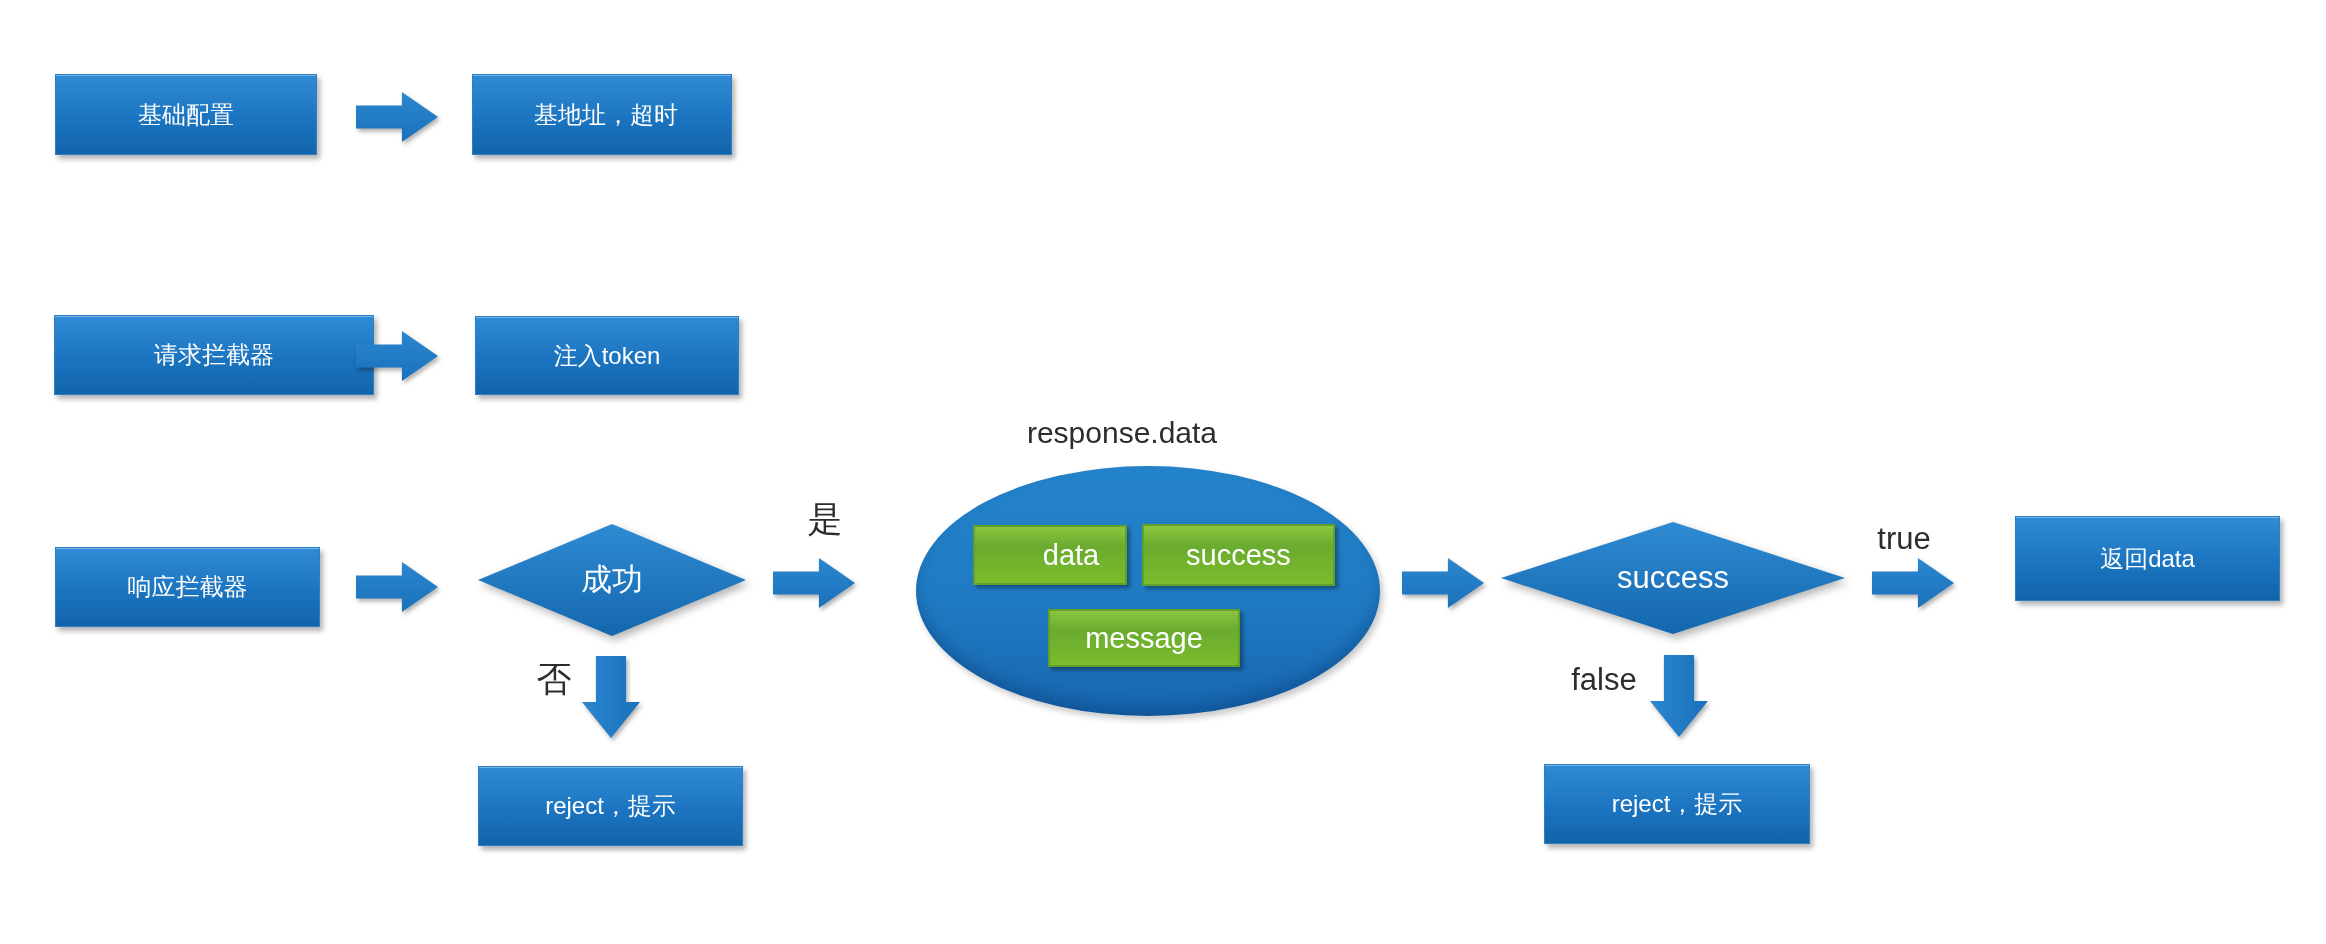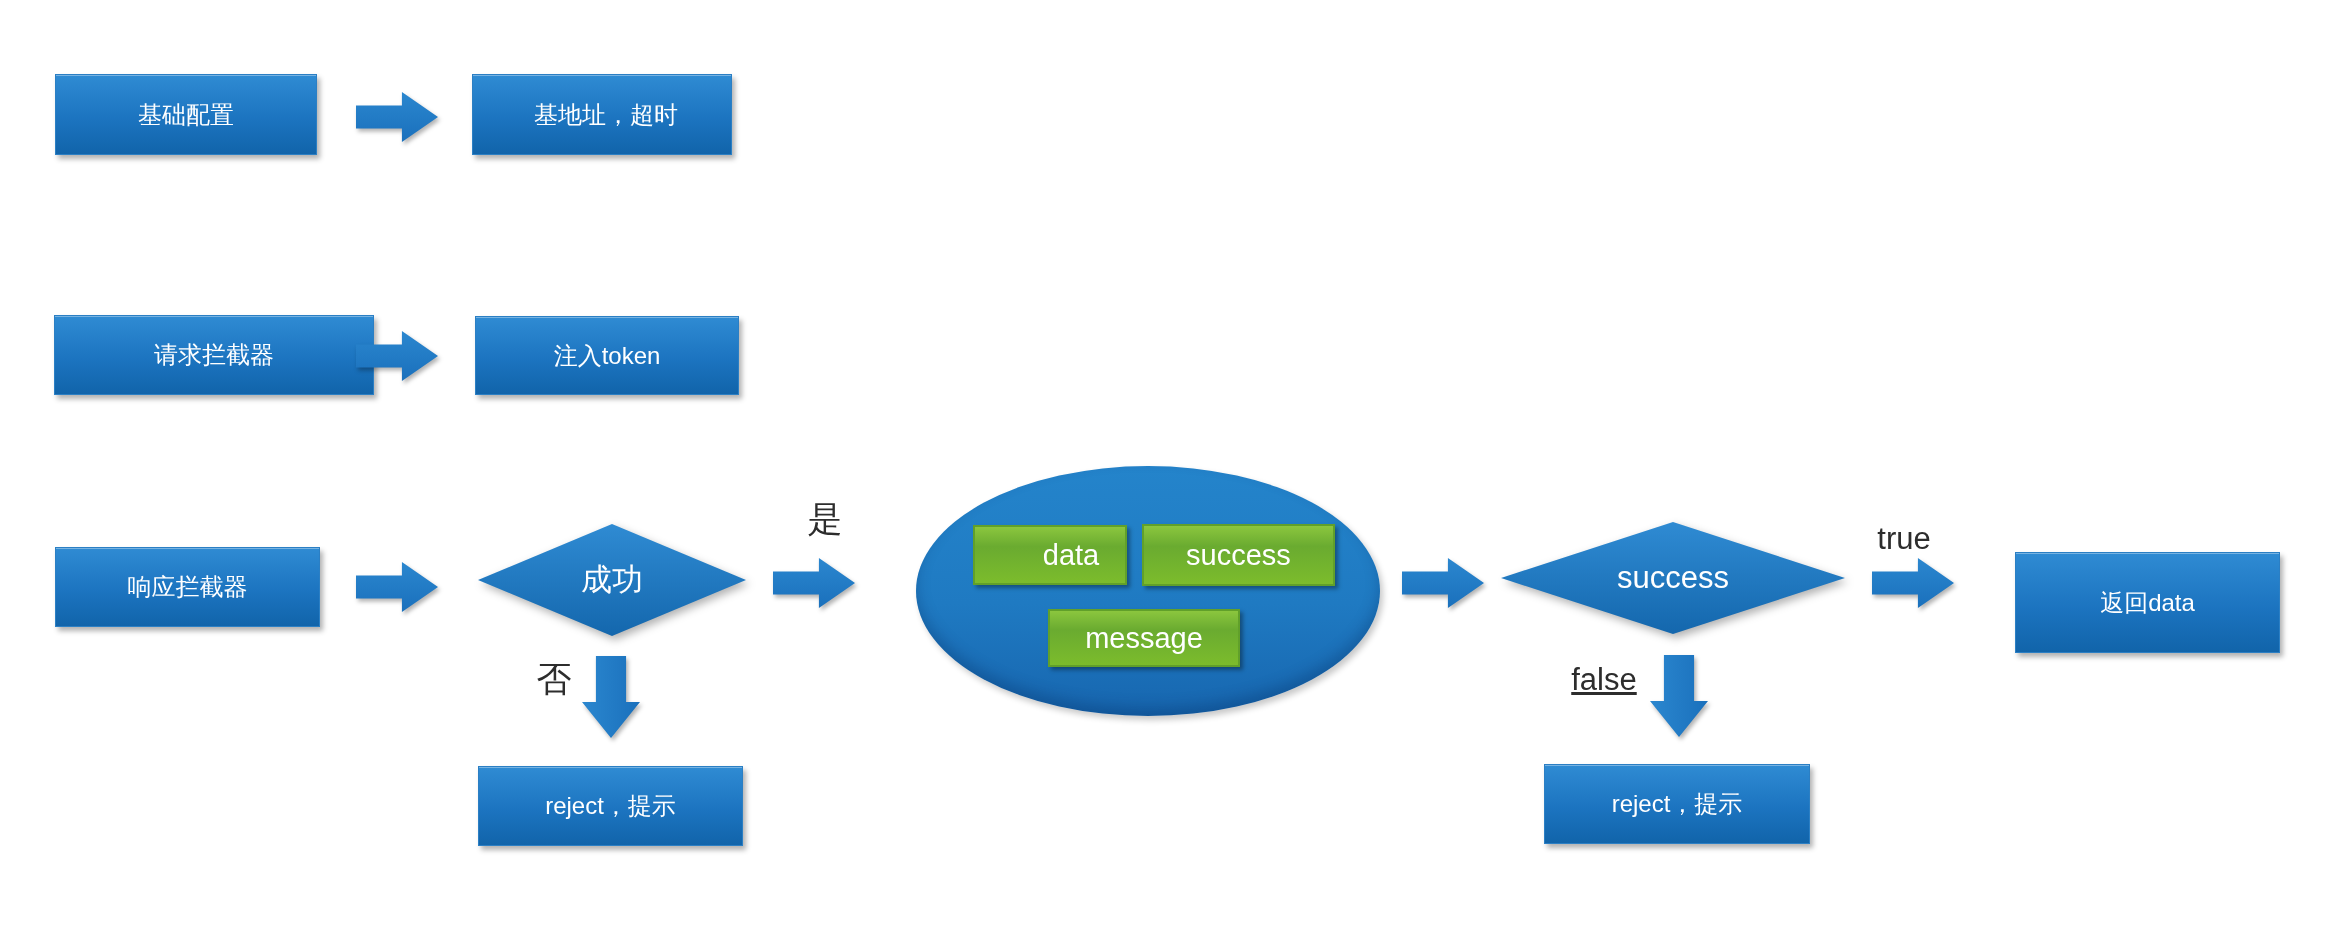--- a/index.html
+++ b/index.html
@@ -110,38 +110,39 @@
   <div class="arrow-wrap" style="left:773px; top:558px;">
     <div class="arrow-r"></div>
   </div>
 
   <div class="lbl cn" style="left:530px; top:660px; width:48px;">否</div>
   <div class="arrow-wrap" style="left:582px; top:656px;">
     <div class="arrow-d"></div>
   </div>
   <div class="node" style="left:478px; top:766px; width:265px; height:80px;">reject，提示</div>
 
+  <div class="lbl title" style="left:972px; top:416px; width:300px;">response.data</div>
   <div class="ellipse" style="left:916px; top:466px; width:464px; height:250px;"></div>
   <div class="greenbox" style="left:973px; top:525px; width:154px; height:60px;padding-left:42px;">data</div>
   <div class="greenbox" style="left:1142px; top:524px; width:193px; height:62px;">success</div>
   <div class="greenbox" style="left:1048px; top:609px; width:192px; height:58px;">message</div>
 
   <div class="arrow-wrap" style="left:1402px; top:558px;">
     <div class="arrow-r"></div>
   </div>
 
   <div class="diamond-wrap" style="left:1501px; top:522px; width:344px; height:112px;">
     <div class="diamond">success</div>
   </div>
 
   <div class="lbl en" style="left:1862px; top:522px; width:84px;">true</div>
   <div class="arrow-wrap" style="left:1872px; top:558px;">
     <div class="arrow-r"></div>
   </div>
-  <div class="node" style="left:2015px; top:552px; width:265px; height:101px;">返回data</div>
+  <div class="node" style="left:2015px; top:516px; width:265px; height:85px;">返回data</div>
 
-  <div class="lbl en" style="left:1558px; top:663px; width:92px;text-decoration:underline;">false</div>
+  <div class="lbl en" style="left:1558px; top:663px; width:92px;">false</div>
   <div class="arrow-wrap" style="left:1650px; top:655px;">
     <div class="arrow-d"></div>
   </div>
   <div class="node" style="left:1544px; top:764px; width:266px; height:80px;">reject，提示</div>
 
 </div>
 
 </body></html>

